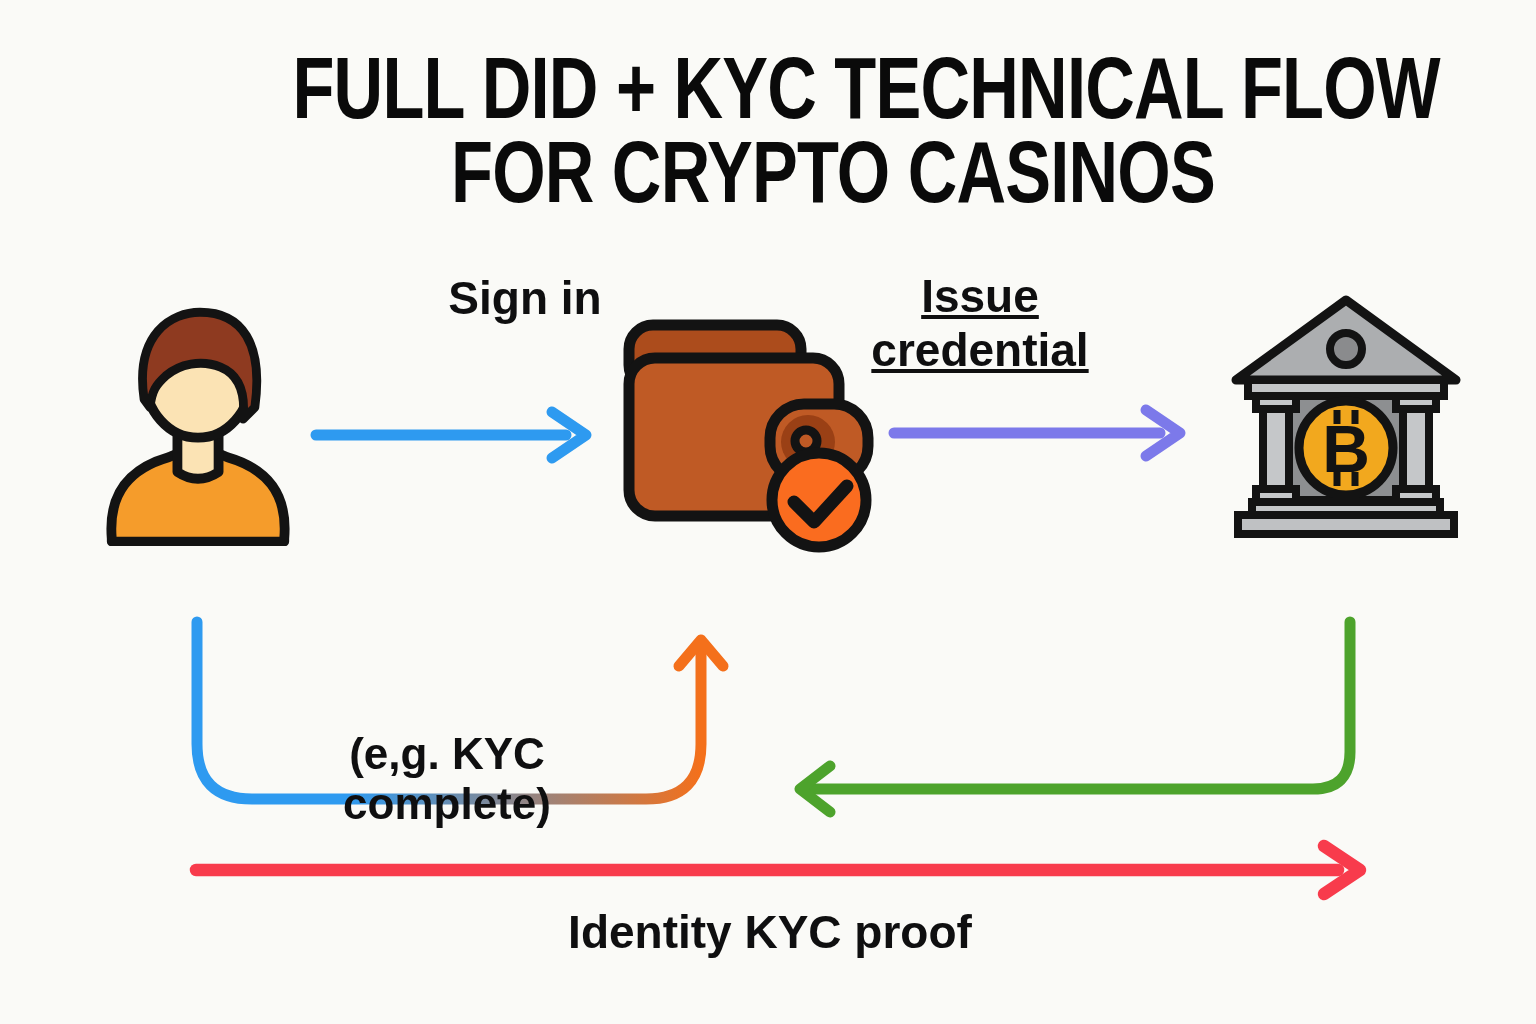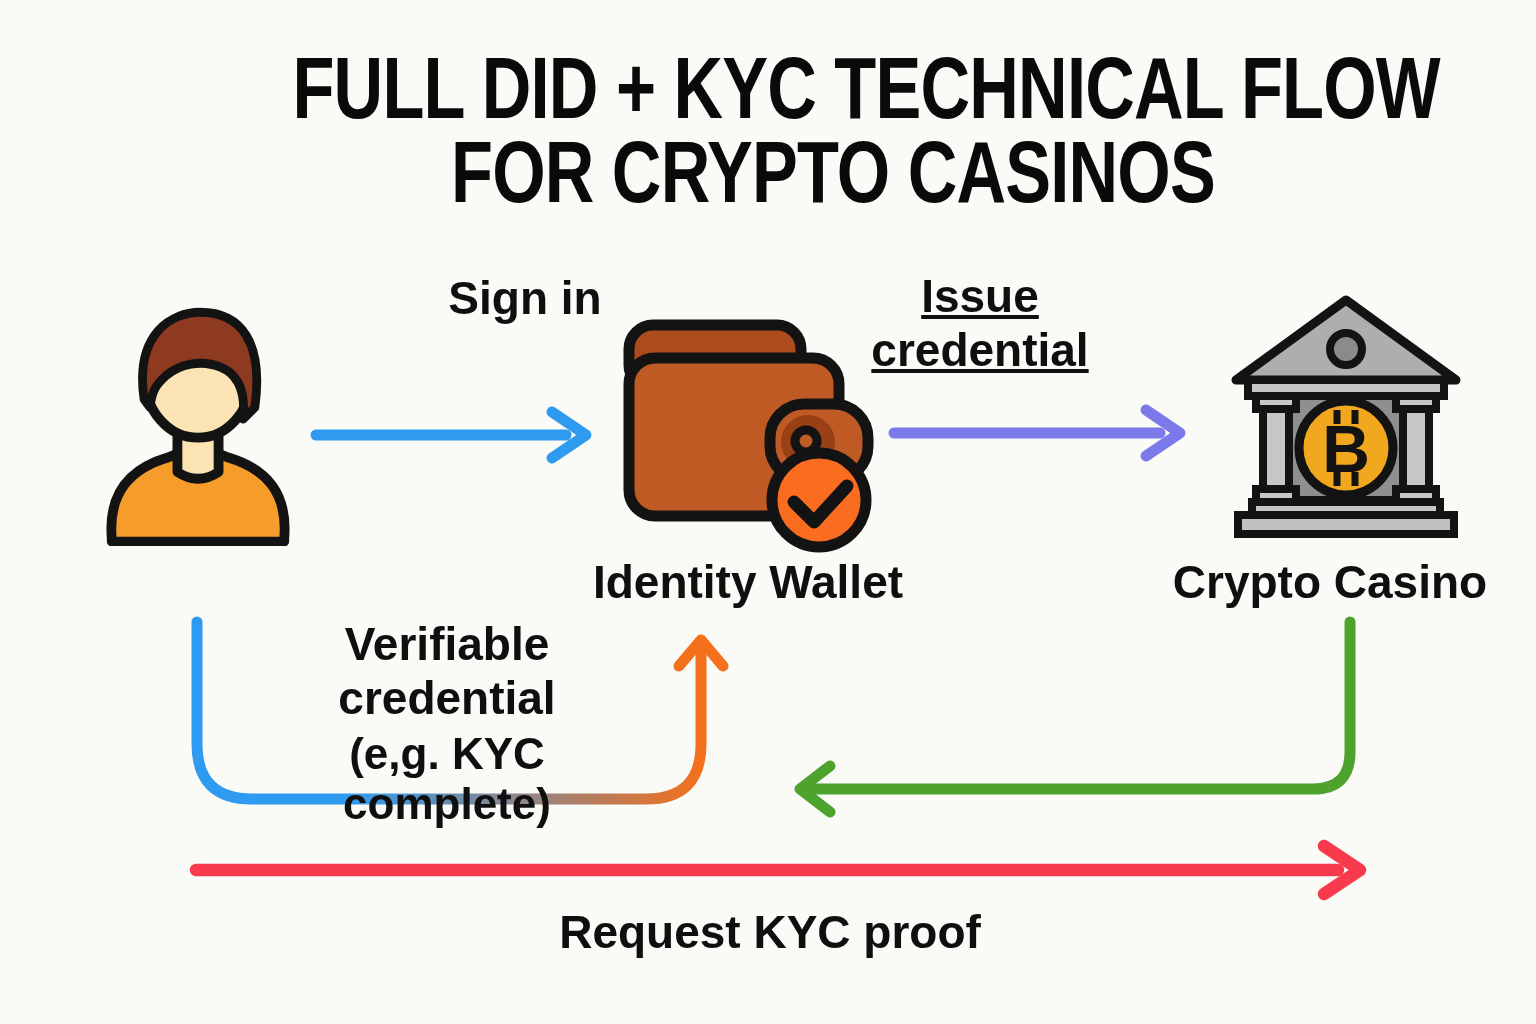--- a/index.html
+++ b/index.html
@@ -108,22 +108,19 @@
     <g stroke="#4da32c" stroke-width="11" fill="none" stroke-linecap="round" stroke-linejoin="round">
       <path d="M1350 622 V752 Q1350 789 1313 789 H804"></path>
       <path d="M830 766 L800 789 L830 812"></path>
     </g>
     <g stroke="#f83b4c" stroke-width="12.5" fill="none" stroke-linecap="round" stroke-linejoin="round">
       <path d="M196 870 H1338"></path>
       <path d="M1324 846 L1360 870 L1324 894"></path>
     </g>
   </svg>
 
-  <div class="abs lbl wallet-label">Identity Wallet</div>
-  <div class="abs lbl casino-label">Crypto Casino</div>
 
   <div class="abs lbl signin-label">Sign in</div>
   <div class="abs lbl issue-label">Issue credential</div>
-  <div class="abs lbl vc-label">Verifiable credential</div>
   <div class="abs lbl-sub vc-sub">(e,g. KYC complete)</div>
-  <div class="abs lbl request-label">Request KYC proof</div>
+  <div class="abs lbl request-label">Identity KYC proof</div>
 
 </div>
 
 </body></html>

